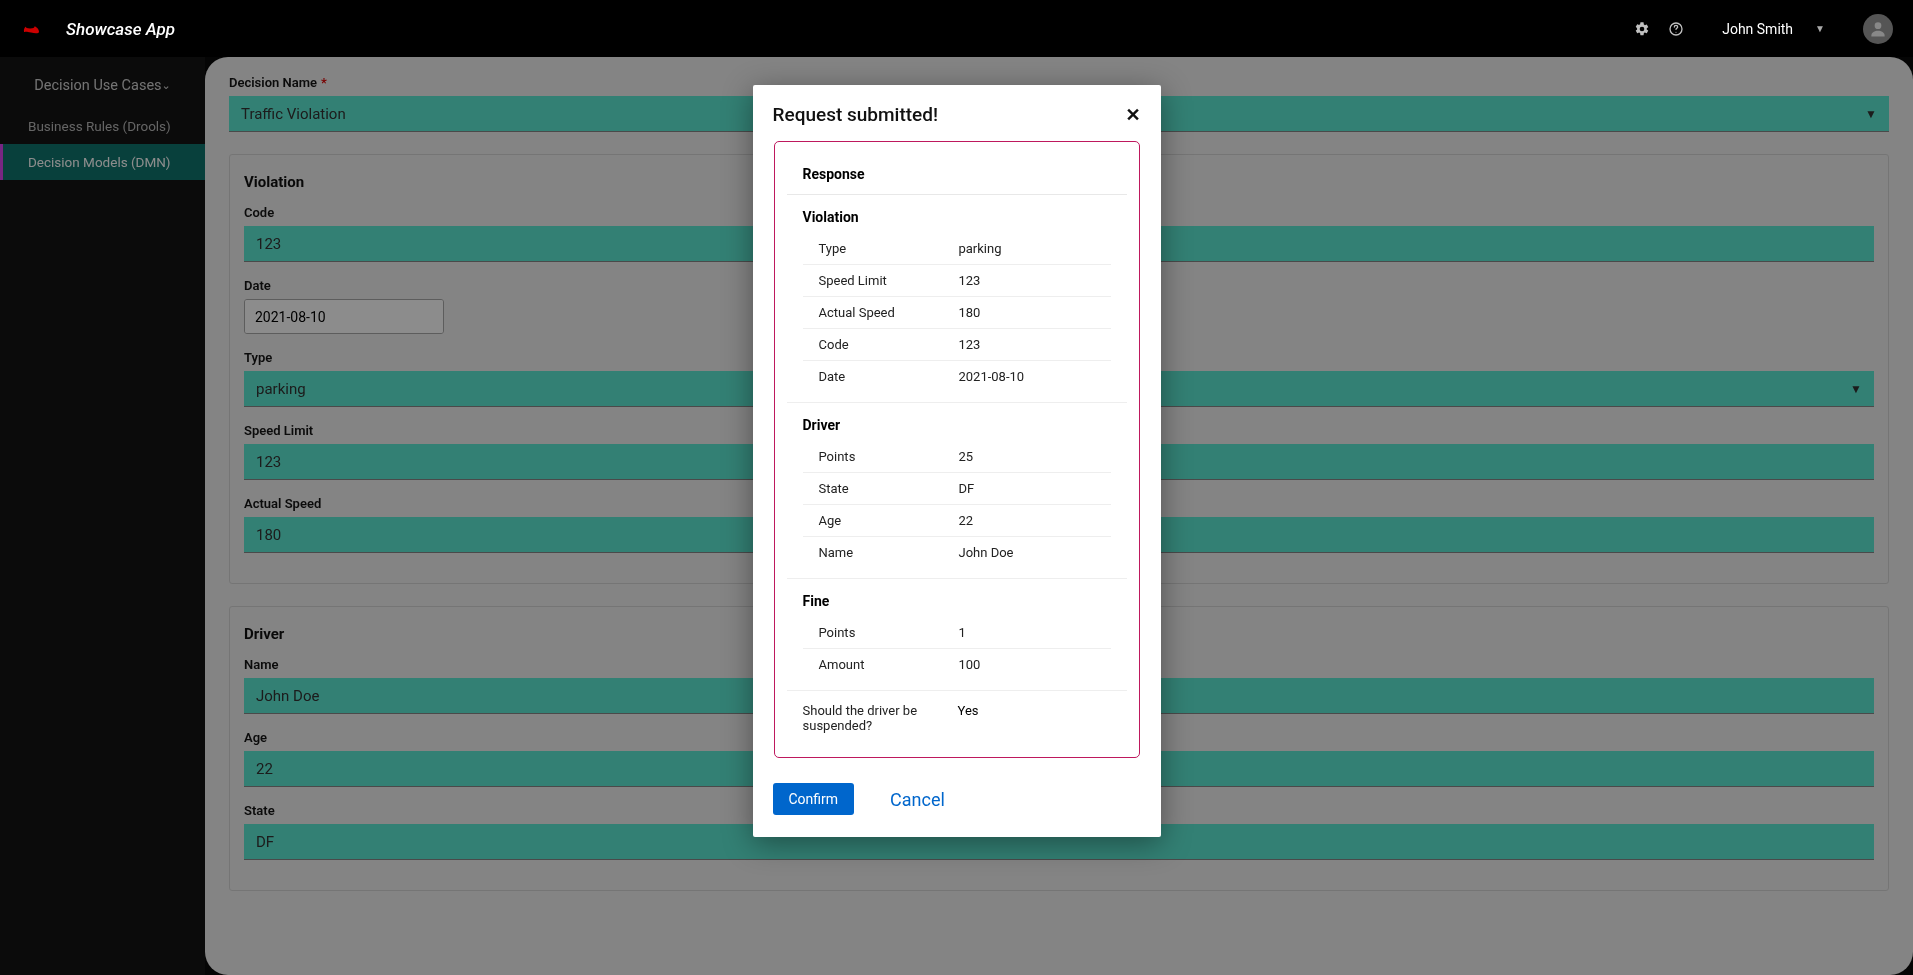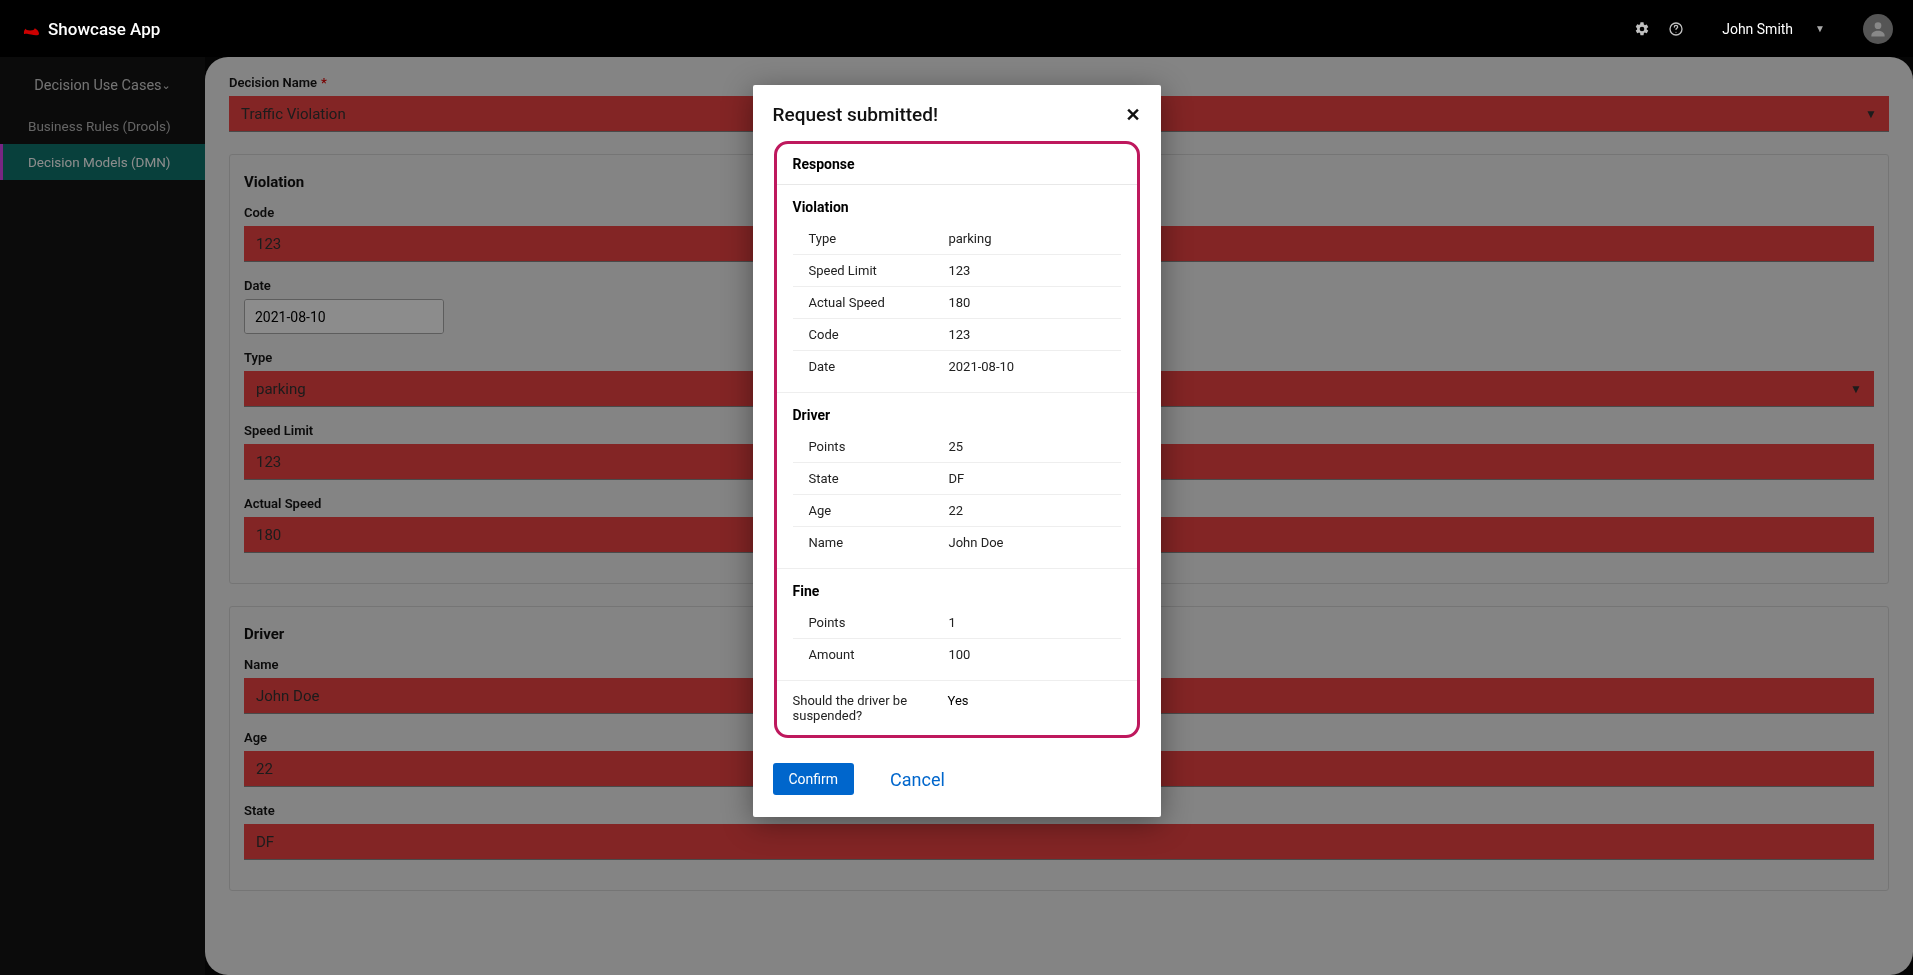--- a/index.html
+++ b/index.html
@@ -7,21 +7,21 @@
 
   
   .header {
     height: 57px;
     background: #000;
     display: flex;
     align-items: center;
     padding: 0 20px;
     position: relative;
   }
-  .logo-area { display: flex; align-items: flex-end; gap: 6px; }
+  .logo-area { display: flex; align-items: center; gap: 24px; font-style: italic; }
   .redhat-icon { width: 22px; height: 16px; }
   .app-title { color: #fff; font-size: 17px; font-weight: 500; }
   .header-right { margin-left: auto; display: flex; align-items: center; gap: 18px; }
   .header-icon { color: #c0c0c0; cursor: pointer; display: flex; align-items: center; }
   .user-area { display: flex; align-items: center; gap: 22px; color: #fff; font-size: 14px; cursor: pointer; padding-left: 20px; }
   .caret-down { font-size: 10px; color: #aaa; }
   .avatar { width: 30px; height: 30px; border-radius: 50%; background: #555; margin-left: 20px; display:flex; align-items:center; justify-content:center;}
 
   
   .body-wrap { display: flex; height: calc(100% - 57px); position: relative; }
@@ -30,21 +30,21 @@
   .sidebar { width: 205px; background: #151515; color: #d2d2d2; padding-top: 20px; flex-shrink: 0; }
   .nav-group-title { font-size: 14.5px; color: #d2d2d2; padding: 0 10px 14px 10px; display:flex; align-items:center; justify-content:center; cursor:pointer; }
   .nav-item { font-size: 13.5px; color: #b8b8b8; padding: 10px 10px 10px 28px; cursor: pointer; }
   .nav-item.active { background: #0f766e; color: #fff; border-left: 3px solid #d946ef; padding-left: 25px; }
 
   
   .main { flex: 1; background: #f0f0f0; overflow-y: auto; padding: 18px 24px; border-radius: 23px; }
   .form-label { font-size: 13px; font-weight: 600; color: #151515; margin-bottom: 6px; display:block;}
   .req { color: #d00; margin-left: 4px; }
   .form-select, .form-input {
-    width: 100%; height: 36px; border: none; border-bottom: 1px solid #888; background: #ef4444;
+    width: 100%; height: 36px; border: none; border-bottom: 1px solid #888; background: #5eead4;
     padding: 0 12px; font-size: 15px; color: #333;
   }
   .form-select { appearance:none; color:#333; }
   .select-wrap { position:relative; }
   .select-caret { position:absolute; right:12px; top:50%; transform:translateY(-50%); font-size:12px; color:#333; pointer-events:none;}
   .section-card {
     border: 1px solid #d6d6d6; background: #fff0; margin-top: 22px; padding: 18px 14px 14px 14px; border-radius:3px;
   }
   .section-title { font-size: 15px; font-weight: 700; color: #111; margin-bottom: 14px; }
   .field-group { margin-bottom: 16px; }
@@ -61,21 +61,21 @@
   .modal {
     width: 408px; background:#fff; margin-top: 28px; border-radius:2px;
     box-shadow: 0 6px 30px rgba(0,0,0,0.4);
     max-height: calc(100% - 56px);
     display:flex; flex-direction:column;
   }
   .modal-header { display:flex; justify-content:space-between; align-items:center; padding: 18px 20px 8px 20px; }
   .modal-title { font-size: 19px; font-weight: 500; color:#111; }
   .modal-close { font-size:18px; font-weight:bold; cursor:pointer; color:#111; }
   .modal-body { padding: 6px 20px 6px 20px; overflow-y:auto; border:1px solid transparent; }
-  .response-box { border:3px solid #be185d; border-radius:14px; padding: 0; }
+  .response-box { border:1px solid #be185d; border-radius:5px; padding: 12px; }
   .response-header { font-size:14px; font-weight:700; padding:12px 16px; border-bottom:1px solid #e8e8e8; }
   .resp-section { padding: 14px 16px 10px 16px; border-bottom:1px solid #eee; }
   .resp-section:last-child { border-bottom:none; }
   .resp-sec-title { font-size:14px; font-weight:700; margin-bottom:8px; }
   .resp-row { display:flex; border-bottom:1px solid #eee; padding:8px 0 8px 16px; font-size:13px; }
   .resp-row:last-child { border-bottom:none; }
   .resp-key { width:140px; color:#222; }
   .resp-val { color:#222; }
   .suspend-row { display:flex; padding: 12px 16px; font-size:13px; }
   .suspend-q { width:155px; color:#222; }

